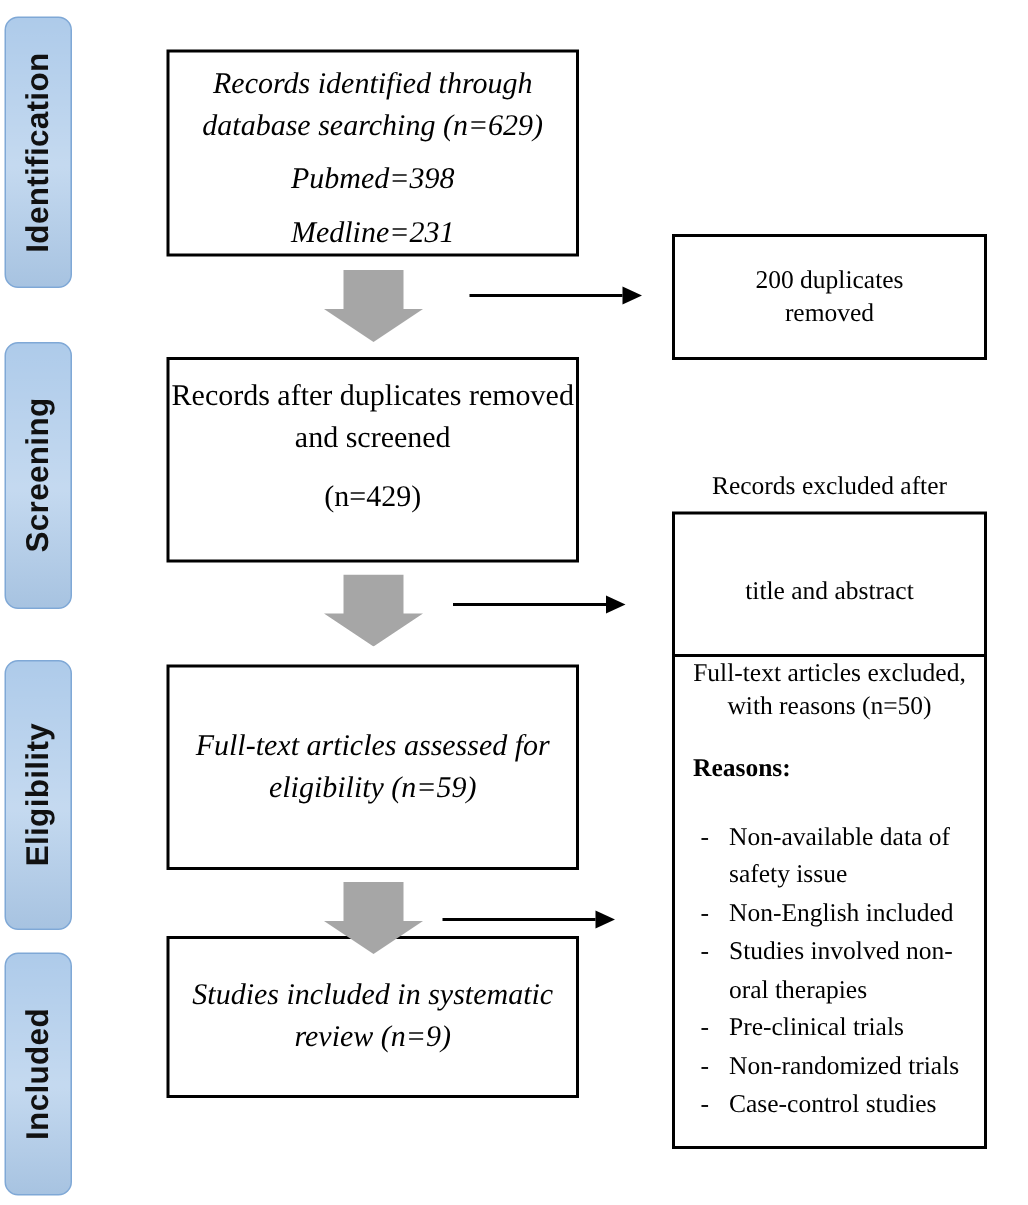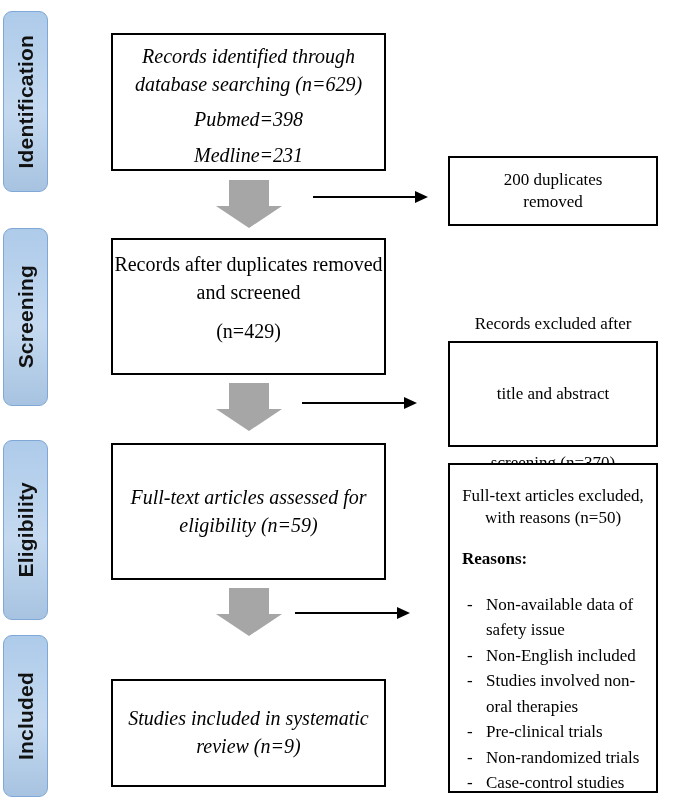--- a/index.html
+++ b/index.html
@@ -41,31 +41,31 @@
     border:2.5px solid var(--box-border);background:var(--bg);
     text-align:center;font-size:20px;line-height:1.38;
   }
   .mbox p{margin:0 0 8px;}
   .mbox1{top:33px;height:138px;padding-top:8px;font-style:italic;}
   .mbox2{top:238px;height:137px;padding-top:11px;}
   .mbox2 p{margin:0 0 12px;}
   .mbox-center{display:flex;align-items:center;justify-content:center;}
   .mbox-center p{margin:0;width:100%;padding:0 8px;box-sizing:border-box;font-style:italic;}
   .mbox3{top:443px;height:137px;}
-  .mbox4{top:679px;height:108px;}
+  .mbox4{top:624px;height:108px;}
   
   .rbox{
     position:absolute;left:448px;width:210px;box-sizing:border-box;
     border:2px solid var(--box-border);background:var(--bg);
     font-size:17px;line-height:1.32;
   }
   .rbox-center{display:flex;flex-direction:column;align-items:center;justify-content:center;text-align:center;}
-  .rbox1{top:156px;height:70px;}
+  .rbox1{top:156px;height:84px;}
   .rbox2{top:341px;height:106px;gap:47px;}
-  .rbox3{top:463px;height:330px;padding:20px 8px 8px;}
+  .rbox3{top:436px;height:330px;padding:0 8px 8px;}
   .rbox3 .rtitle{text-align:center;margin:0 0 19px;line-height:1.3;}
   .rbox3 .rheading{font-weight:700;text-align:left;margin:0 0 21px;padding-left:4px;}
   .reason-list{margin:0;padding:0;list-style:none;}
   .reason-item{display:flex;line-height:1.5;}
   .reason-marker{width:19px;flex:0 0 19px;margin-left:9px;}
   .reason-text{flex:1;padding-right:2px;}
   
   .down-arrow{position:absolute;left:216px;width:66px;height:48px;}
   .da1{top:180px;} .da2{top:383px;} .da3{top:588px;}
   .harrow{position:absolute;width:115px;height:12px;}

